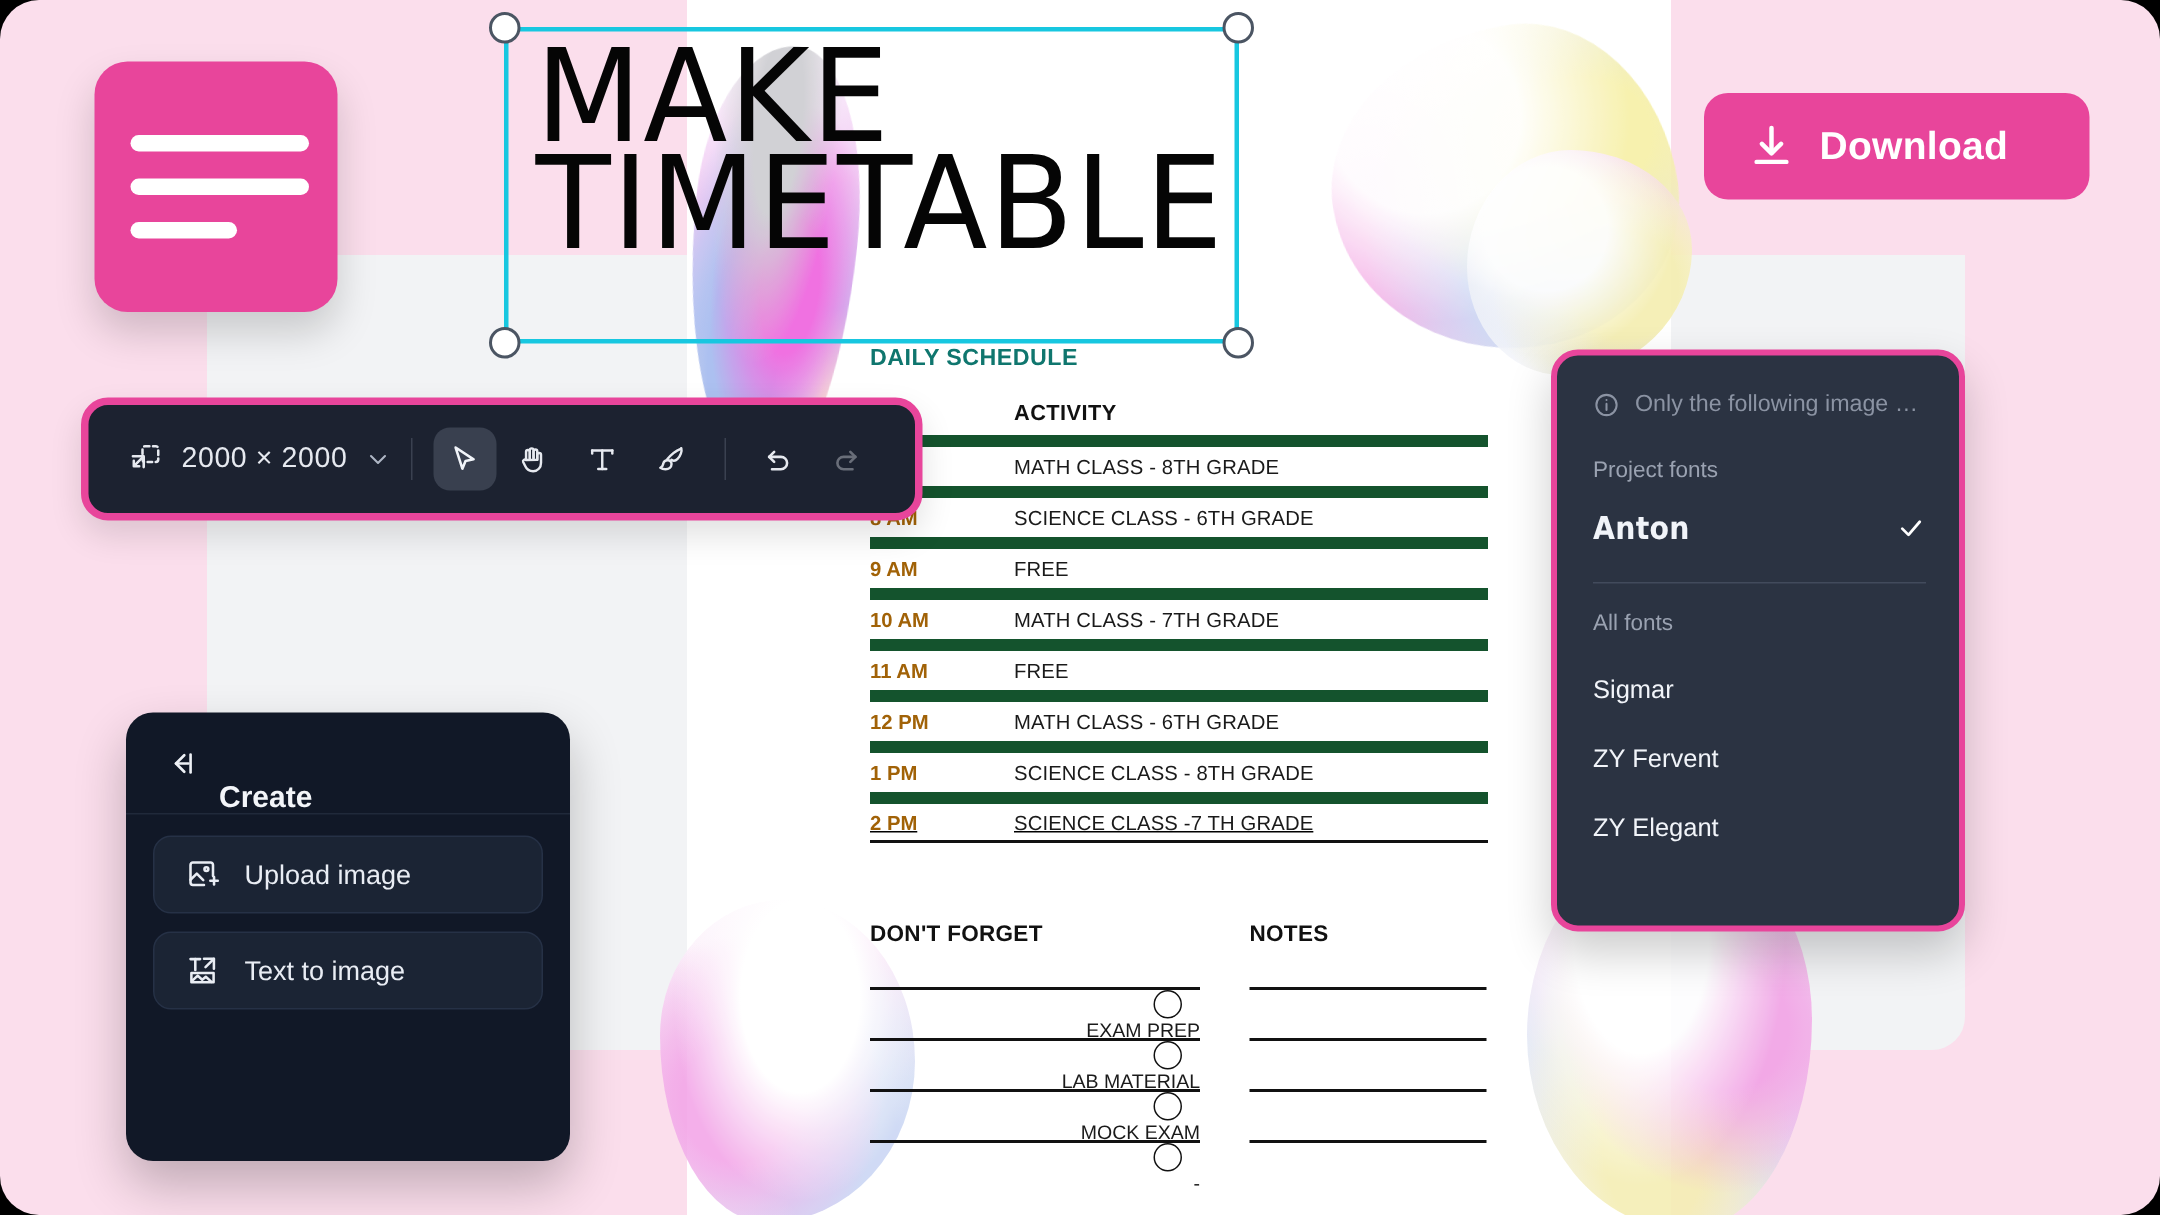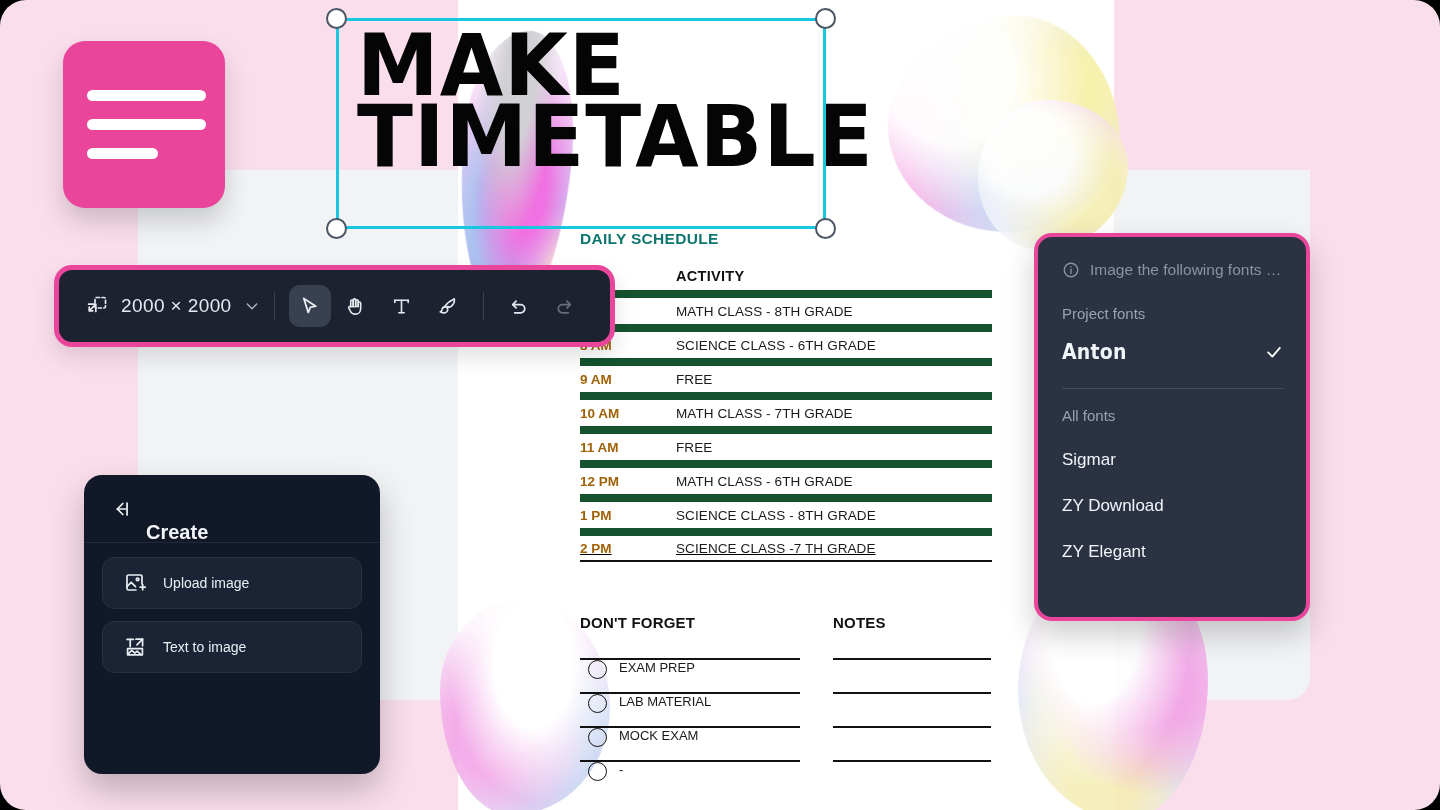--- a/index.html
+++ b/index.html
@@ -87,21 +87,21 @@
     border-radius: 54% 46% 44% 56% / 50% 46% 54% 50%;
     opacity: .9;
   }
 
   
   .title-block {
     position: absolute;
     left: 357px; top: 30px;
     width: 440px;
     font-family: "DejaVu Sans Condensed", "Liberation Sans Narrow", "Liberation Sans", sans-serif;
-    font-weight: 700;
+    font-weight: 400;
     color: #050505;
     line-height: .83;
     letter-spacing: 1px;
   }
   .title-l1 { font-size: 86px; transform: scaleX(1.06); transform-origin: left; }
   .title-l2 { font-size: 86px; transform: scaleX(1.06); transform-origin: left; }
 
   .daily-schedule {
     position: absolute; left: 580px; top: 230px;
     font-size: 15.5px; font-weight: 700; color: #0f766e;
@@ -130,22 +130,23 @@
   }
 
   .sect-title {
     position: absolute; font-size: 15px; font-weight: 700; color: #111; letter-spacing: .2px;
   }
   .dont-forget-title { left: 580px; top: 614px; }
   .notes-title { left: 833px; top: 614px; }
 
   .checklist { position: absolute; left: 580px; top: 658px; width: 220px; }
   .check-row {
-    display: flex; align-items: flex-start; height: 34px;
+    display: flex; align-items: flex-end; height: 34px;
     border-top: 2px solid #111;
+    flex-direction: column;
   }
   .check-row:last-child { border-bottom: none; }
   .check-circle {
     width: 19px; height: 19px; border: 1.8px solid #111; border-radius: 50%;
     margin: 0 12px 0 8px; flex: none;
   }
   .check-label { font-size: 13px; color: #1a1a1a; }
 
   .notes-lines { position: absolute; left: 833px; top: 658px; width: 158px; }
   .note-line { height: 34px; border-top: 2px solid #111; }
@@ -235,21 +236,21 @@
     border-bottom: 1px solid #20293a;
   }
   .cp-title { color: #f3f5f9; font-size: 20px; font-weight: 700; margin-top: 48px; }
   .cp-body { padding: 14px 18px; display: flex; flex-direction: column; gap: 12px; }
   .cp-item {
     height: 52px; border-radius: 12px; background: #1b2434;
     border: 1px solid #263146;
     display: flex; align-items: center; gap: 16px;
     padding-left: 20px; cursor: pointer;
   }
-  .cp-item .lbl { color: #e9edf4; font-size: 14px; }
+  .cp-item .lbl { color: #e9edf4; font-size: 18px; }
 
   
   .fonts-panel {
     position: absolute; left: 1034px; top: 233px;
     width: 276px; height: 388px;
     background: #2b3342; border-radius: 18px;
     border: 4px solid #e8459b;
     padding: 18px 22px 0 24px;
     box-shadow: 0 14px 30px rgba(0,0,0,.2);
   }
@@ -374,20 +375,30 @@
     <div class="handle h-bl"></div>
     <div class="handle h-br"></div>
   </div>
 
   <div class="pink-card">
     <div class="pc-line pc-l1"></div>
     <div class="pc-line pc-l2"></div>
     <div class="pc-line pc-l3"></div>
   </div>
 
+  <div class="download-btn">
+    <span>
+      <svg width="34" height="34" viewBox="0 0 24 24" fill="none" stroke="#ffffff" stroke-width="2.1" stroke-linecap="round" stroke-linejoin="round">
+        <path d="M12 3v11"></path>
+          <path d="M7.5 10.5 12 15l4.5-4.5"></path>
+          <path d="M5 19h14"></path>
+      </svg>
+    </span>
+    <span class="label">Download</span>
+  </div>
 
   <div class="toolbar">
     <div class="tb-size">
       <span>
         <svg width="24" height="24" viewBox="0 0 24 24" fill="none" stroke="#e6e9ef" stroke-width="1.7" stroke-linecap="round" stroke-linejoin="round">
           <rect x="10" y="3.5" width="10.5" height="10.5" rx="1.6" stroke-dasharray="3 2.4"></rect>
           <path d="M3.6 10.2h7.2v7.2"></path>
           <path d="M10.2 10.8 4.6 16.4"></path>
             <path d="M4.2 13.2v3.6h3.6"></path>
         </svg>
@@ -494,21 +505,21 @@
 
   <div class="fonts-panel">
     <div class="fp-note">
       <span>
         <svg width="18" height="18" viewBox="0 0 24 24" fill="none" stroke="#8b93a3" stroke-width="1.8" stroke-linecap="round">
           <circle cx="12" cy="12" r="9"></circle>
             <path d="M12 11v5.5"></path>
             <circle cx="12" cy="7.6" r=".9" fill="#8b93a3" stroke="none"></circle>
         </svg>
       </span>
-      <span>Image the following fonts …</span>
+      <span>Only the following image …</span>
     </div>
 
     <div class="fp-group">Project fonts</div>
 
     <div class="fp-item selected">
       <span class="name">Anton</span>
       <span>
         <svg width="20" height="20" viewBox="0 0 24 24" fill="none" stroke="#ffffff" stroke-width="2.2" stroke-linecap="round" stroke-linejoin="round">
             <path d="M5 12.5 10 17.5 19 7"></path>
           </svg>
@@ -517,21 +528,21 @@
 
     <div class="fp-divider"></div>
 
     <div class="fp-group all">All fonts</div>
 
     <div class="fp-list" id="all-fonts-list">
         <div class="fp-item">
           <span class="name">Sigmar</span>
         </div>
         <div class="fp-item">
-          <span class="name">ZY Download</span>
+          <span class="name">ZY Fervent</span>
         </div>
         <div class="fp-item">
           <span class="name">ZY Elegant</span>
         </div>
       </div>
   </div>
 
 </div>
 
 </body></html>

